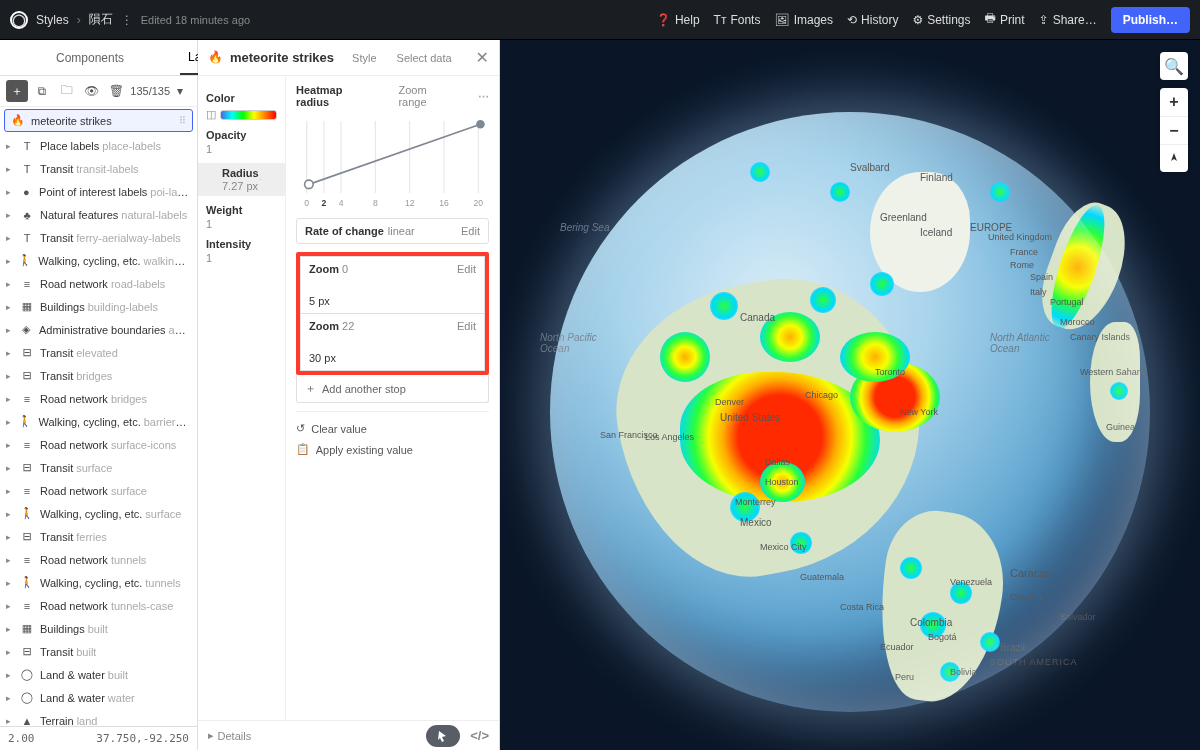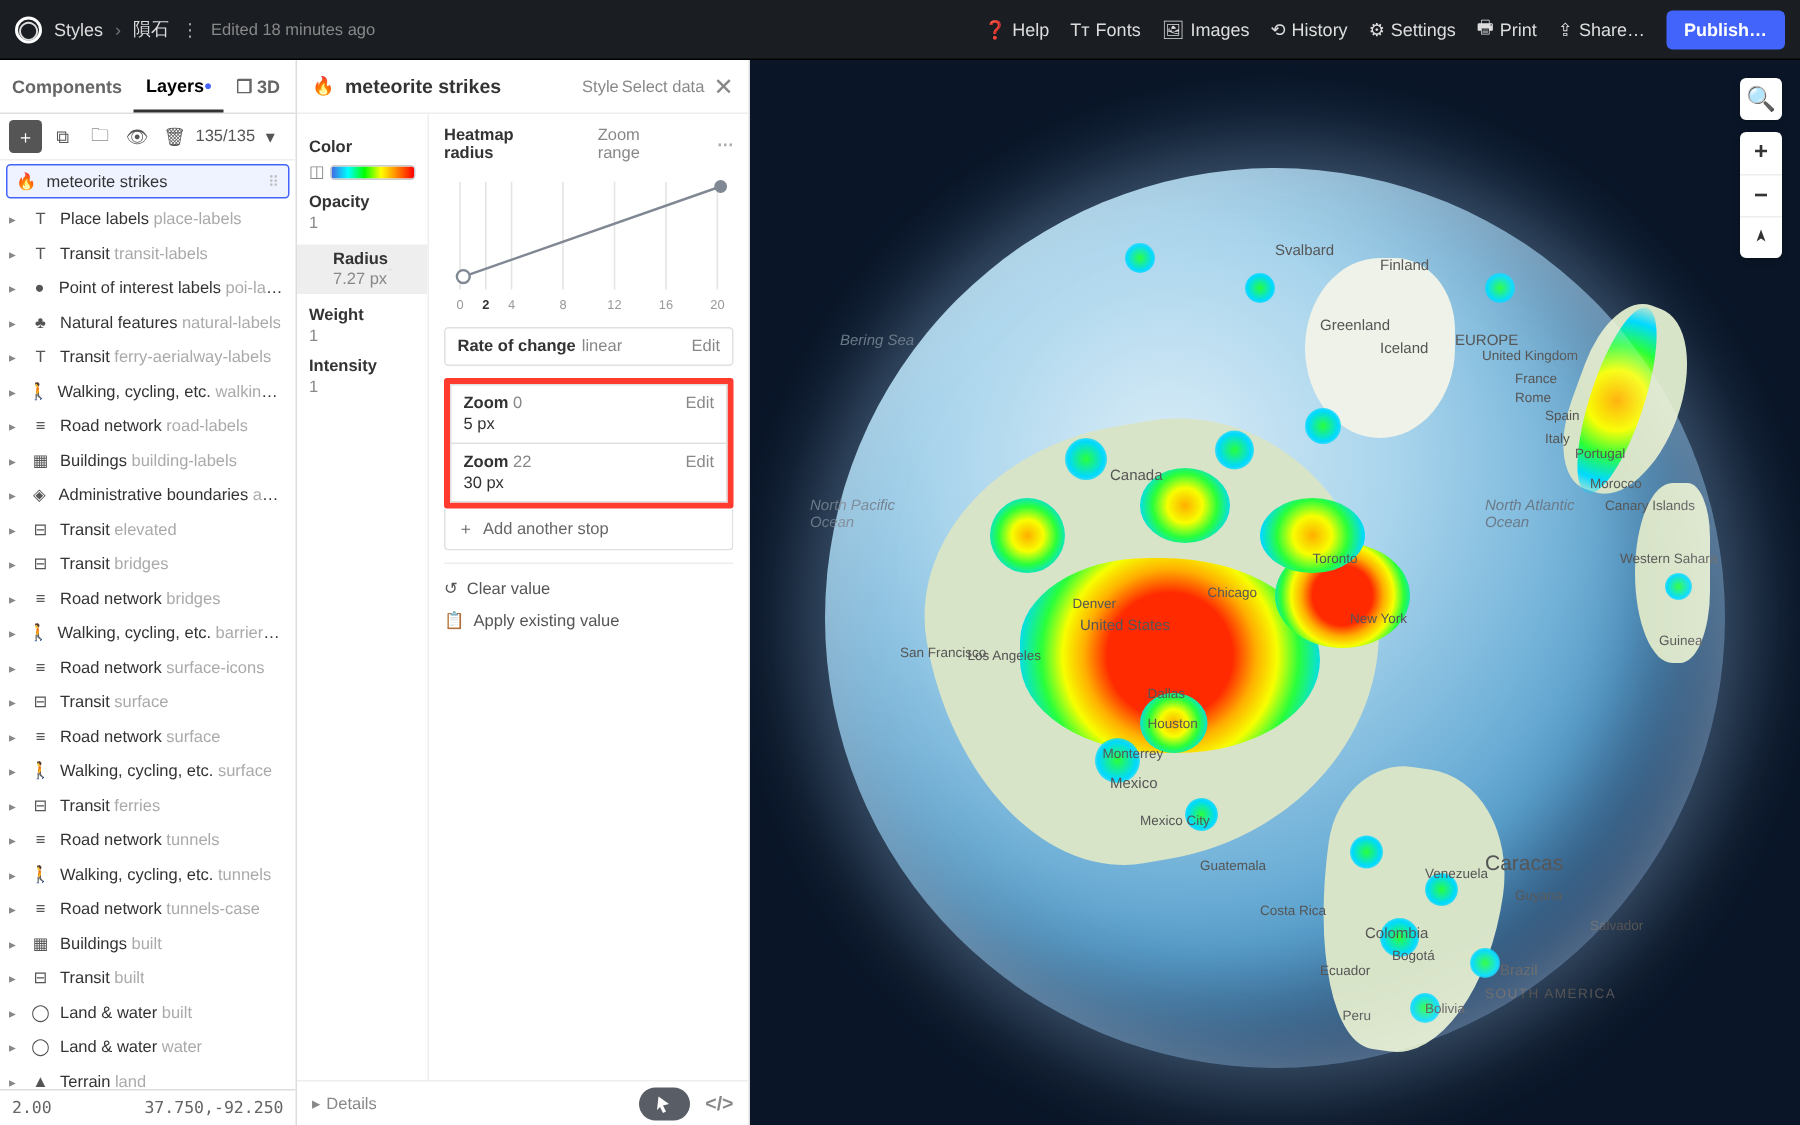--- a/index.html
+++ b/index.html
@@ -14,21 +14,21 @@
   .tb-right{ display:flex; align-items:center; gap:14px; }
   .tb-item{ display:flex; align-items:center; gap:4px; cursor:pointer; font-size:12px;}
   .publish-btn{ background:#4264fb; color:#fff; padding:6px 12px; border-radius:4px; font-weight:600; cursor:pointer;}
   
   
   .main { display:flex; height: 710px; }
   
   
   .sidebar { width: 198px; background:#fff; display:flex; flex-direction:column; border-right:1px solid #ddd;}
   .side-tabs{ display:flex; border-bottom:1px solid #e0e0e0; height:36px; align-items:center;}
-  .side-tab{ padding:4px 8px; color:#666; height:100%; display:flex; align-items:center; cursor:pointer; font-size:12px; font-weight:700;}
+  .side-tab{ padding:4px 8px; color:#666; height:100%; display:flex; align-items:center; cursor:pointer; font-size:12px; font-weight:400;margin-left:48px;}
   .side-tab.active{ color:#000; border-bottom:2px solid #333;}
   .side-tab sup{ color:#4264fb; font-size:9px;}
   .side-tab .cube{margin-right:3px;}
   .side-tool{ display:flex; align-items:center; padding:4px 6px; border-bottom:1px solid #eee; gap:3px;}
   .sq-btn{ width:22px;height:22px; display:flex; align-items:center; justify-content:center; border-radius:3px; cursor:pointer; color:#555;}
   .sq-btn.primary{ background:#555; color:#fff;}
   .layer-count{ margin-left:auto; color:#555; font-size:11px; padding-right:4px;}
   .filter-ic{width:14px;height:14px;color:#555;cursor:pointer;}
   
   .layer-list{ flex:1; overflow-y:auto; }
@@ -40,21 +40,21 @@
   .layer-sub{ color:#aaa; margin-left:3px;}
   .grip{ margin-left:auto; color:#bbb; font-size:10px;}
   
   .side-footer{ height:24px; border-top:1px solid #ddd; display:flex; align-items:center; padding:0 8px; font-size:11px; color:#666; justify-content:space-between; font-family:monospace;}
   
   
   .prop-panel{ width:302px; background:#fff; display:flex; flex-direction:column; border-right:1px solid #ddd;}
   .pp-head{ height:36px; display:flex; align-items:center; padding:0 10px; border-bottom:1px solid #eee;}
   .fire-ic{ width:16px; height:16px; margin-right:6px;}
   .pp-title{ font-weight:700; flex:1; font-size:13px;}
-  .pp-headlinks{ font-size:11px; color:#888; display:flex; gap:2px; align-items:center;}
+  .pp-headlinks{ font-size:11px; color:#888; display:flex; gap:20px; align-items:center;}
   .close-x{ font-size:16px; color:#888; cursor:pointer; margin-left:4px;}
   
   .pp-body{ flex:1; display:flex; overflow:hidden;}
   .pp-col-left{ width:88px; border-right:1px solid #eee; padding:8px 8px; font-size:11px;}
   .plabel{ font-weight:700; color:#333; margin-top:8px;}
   .pval{ color:#888; margin-top:2px;}
   .p-radius{ background:#eee; padding:4px 24px; margin:8px -8px; display:flex; align-items:center; justify-content:space-between;}
   .p-radius .line-ic{ width:20px;}
   .gradient-bar{ width:60px; height:10px; border-radius:3px; background:linear-gradient(90deg,#4169e1,#00ffff,#00ff00,#ffff00,#ff8000,#ff0000); border:1px solid #ccc;}
   
@@ -62,21 +62,21 @@
   .chart-head{ font-size:11px; font-weight:700; display:flex; gap:21px; align-items:center;}
   .chart-head .zr{ font-weight:400; color:#888;}
   .chart-box{ height:100px; position:relative; margin:6px 0 4px 0;}
   .chart-svg{ width:100%; height:100%;}
   
   .roc-row{ border:1px solid #e0e0e0; border-radius:3px; padding:6px 8px; display:flex; align-items:center; font-size:11px; margin-bottom:8px;}
   .roc-row b{ margin-right:4px;}
   .edit-link{ margin-left:auto; color:#888; cursor:pointer;}
   
   .stops-box{ border:4px solid #ff3b30; border-radius:2px; }
-  .stop-row{ border:1px solid #e0e0e0; border-top:none; padding:6px 8px; font-size:11px; display:flex; flex-direction:column; gap:2px; position:relative;}
+  .stop-row{ border:1px solid #e0e0e0; border-top:none; padding:6px 8px; font-size:11px; display:flex; flex-direction:column; gap:20px; position:relative;}
   .stop-row:first-child{ border-top:1px solid #e0e0e0;}
   .stop-row .srow1{ display:flex; justify-content:space-between;}
   .stop-row .zval{ font-weight:400; color:#888;}
   .add-stop{ border:1px solid #e0e0e0; border-top:none; padding:6px 8px; font-size:11px; color:#666; display:flex; align-items:center; gap:6px; cursor:pointer; border-radius:0 0 3px 3px; margin-bottom:8px;}
   
   .action-link{ display:flex; align-items:center; gap:6px; color:#555; font-size:11px; padding:4px 0; cursor:pointer;}
   
   .pp-footer{ height:30px; border-top:1px solid #eee; display:flex; align-items:center; padding:0 10px; gap:10px; justify-content:space-between;}
   .details-link{ font-size:11px; color:#888; display:flex; align-items:center; gap:4px;}
   .cursor-pill{ background:#595e66; color:#fff; border-radius:14px; width:34px; height:22px; display:flex; align-items:center; justify-content:center;}
@@ -501,21 +501,21 @@
       <span class="map-label country" style="top:255px;left:325px;font-size:9px;">Toronto</span>
       <span class="map-label country" style="top:295px;left:350px;font-size:9px;">New York</span>
       <span class="map-label country" style="top:345px;left:215px;font-size:9px;">Dallas</span>
       <span class="map-label country" style="top:365px;left:215px;font-size:9px;">Houston</span>
       <span class="map-label country" style="top:385px;left:185px;font-size:9px;">Monterrey</span>
       <span class="map-label country" style="top:405px;left:190px;">Mexico</span>
       <span class="map-label country" style="top:430px;left:210px;font-size:9px;">Mexico City</span>
       <span class="map-label country" style="top:460px;left:250px;font-size:9px;">Guatemala</span>
       <span class="map-label country" style="top:490px;left:290px;font-size:9px;">Costa Rica</span>
       <span class="map-label country" style="top:465px;left:400px;font-size:9px;">Venezuela</span>
-      <span class="map-label country" style="top:455px;left:440px;font-size:14px;">Caracas</span>
+      <span class="map-label country" style="top:455px;left:460px;font-size:11px;">Caracas</span>
       <span class="map-label country" style="top:480px;left:460px;font-size:9px;">Guyana</span>
       <span class="map-label country" style="top:500px;left:510px;font-size:9px;">Salvador</span>
       <span class="map-label country" style="top:505px;left:360px;">Colombia</span>
       <span class="map-label country" style="top:520px;left:378px;font-size:9px;">Bogotá</span>
       <span class="map-label country" style="top:530px;left:330px;font-size:9px;">Ecuador</span>
       <span class="map-label country" style="top:560px;left:345px;font-size:9px;">Peru</span>
       <span class="map-label country" style="top:530px;left:450px;">Brazil</span>
       <span class="map-label country" style="top:555px;left:400px;font-size:9px;">Bolivia</span>
       <span class="map-label country" style="top:545px;left:440px;font-size:9px;letter-spacing:1px;">SOUTH AMERICA</span>
     </div>

